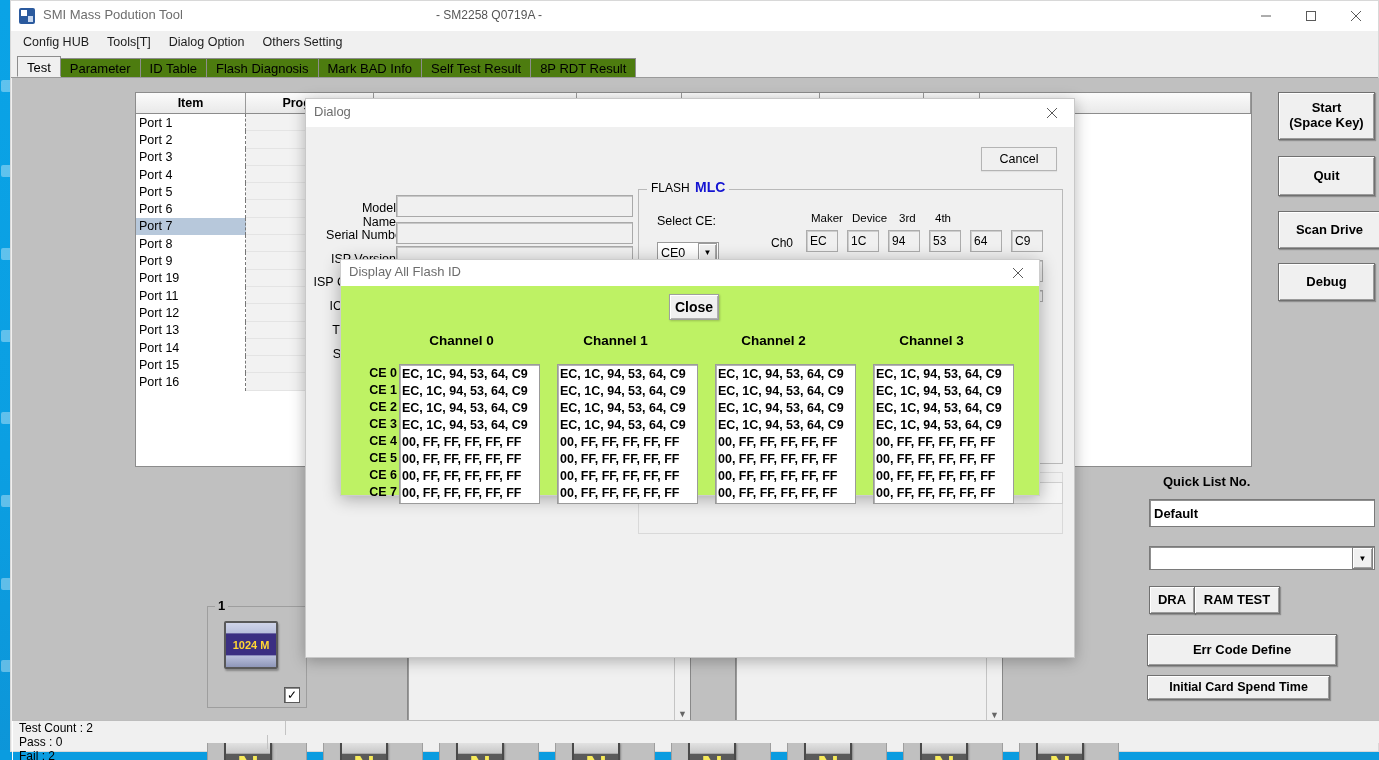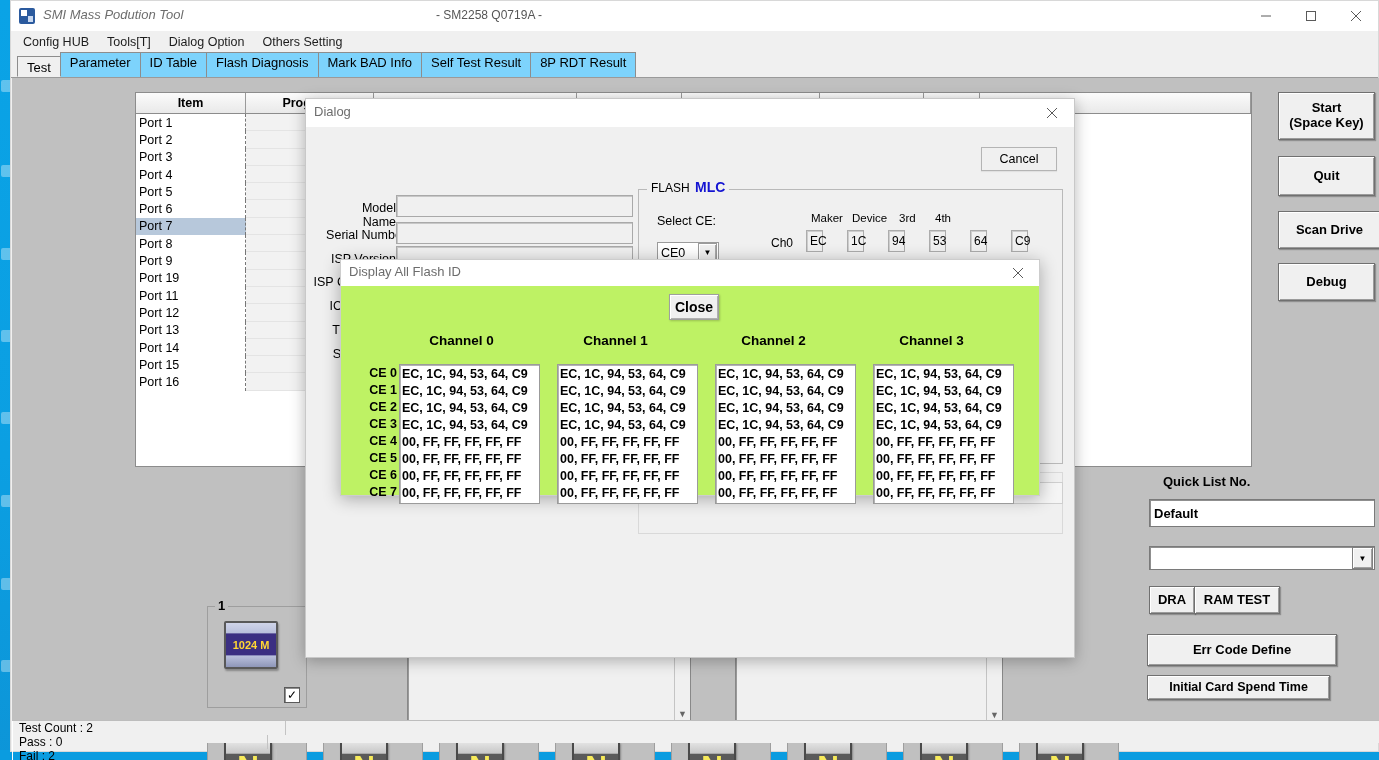--- a/index.html
+++ b/index.html
@@ -51,21 +51,21 @@
   .title-icon::before{
     content:""; position:absolute; left:2px; top:2px; width:6px;height:6px;
     background:#ffffff;
   }
   .title-icon::after{
     content:""; position:absolute; left:9px; top:8px; width:5px;height:6px;
     background:#c8d8f0;
   }
   .title-text {
     position:absolute; left:32px; top:6px;
-    font-size:13px; color:#6d6d6d;font-style:italic;
+    font-size:13px; color:#6d6d6d;
   }
   .title-sub {
     position:absolute; left:425px; top:7px;
     font-size:12px; color:#555;
   }
   .wbtns { position:absolute; right:0; top:0; height:30px; display:flex; }
   .wbtn {
     width:45px; height:30px; display:flex; align-items:center; justify-content:center;
     color:#5a5a5a; font-size:13px;
   }
@@ -81,21 +81,21 @@
   
   .tabstrip {
     position:relative; height:24px; background:#f0f0f0;
     display:flex; align-items:flex-end; padding-left:6px;
     border-bottom:1px solid #9a9a9a;
   }
   .tab {
     font-size:13px; color:#000; padding:2px 9px 3px 9px;
     border-left:1px solid #8d8d8d; border-right:1px solid #8d8d8d;
     border-top:1px solid #8d8d8d;
-    background:#7dd3fc; height:25px; box-sizing:border-box;
+    background:#4d7c0f; height:19px; box-sizing:border-box;
     margin-right:-1px;
   }
   .tab.active{
     font-weight:normal; border-bottom:1px solid #f0f0f0;
     background:#f0f0f0; position:relative; z-index:3; height:21px;
     padding-top:3px;
   }
 
   
   .content {
@@ -308,21 +308,21 @@
   }
   .dispall-btn {
     position:absolute; left:18px; top:86px; width:66px; height:22px;
     background:#f0f0f0; border:1px solid #acacac;
     font-size:12.5px; display:flex; align-items:center; justify-content:center;
     box-sizing:border-box; box-shadow:0 1px 1px rgba(0,0,0,.07);
   }
   .colhdr { position:absolute; font-size:11.5px; color:#000; }
   .chlbl { position:absolute; font-size:12px; color:#000; }
   .hexcell {
-    position:absolute; width:17px; height:22px;
+    position:absolute; width:32px; height:22px;
     background:#f0f0f0; border:1px solid #acacac;
     box-shadow: inset 1px 1px 0 #cdcdcd;
     font-size:12px; color:#000; display:flex; align-items:center;
     padding-left:3px; box-sizing:border-box;
   }
 
   
   .flashwin {
     position:absolute; left:340px; top:259px; width:700px; height:237px;
     background:#f0f0f0; border:1px solid #cdcdcd;

